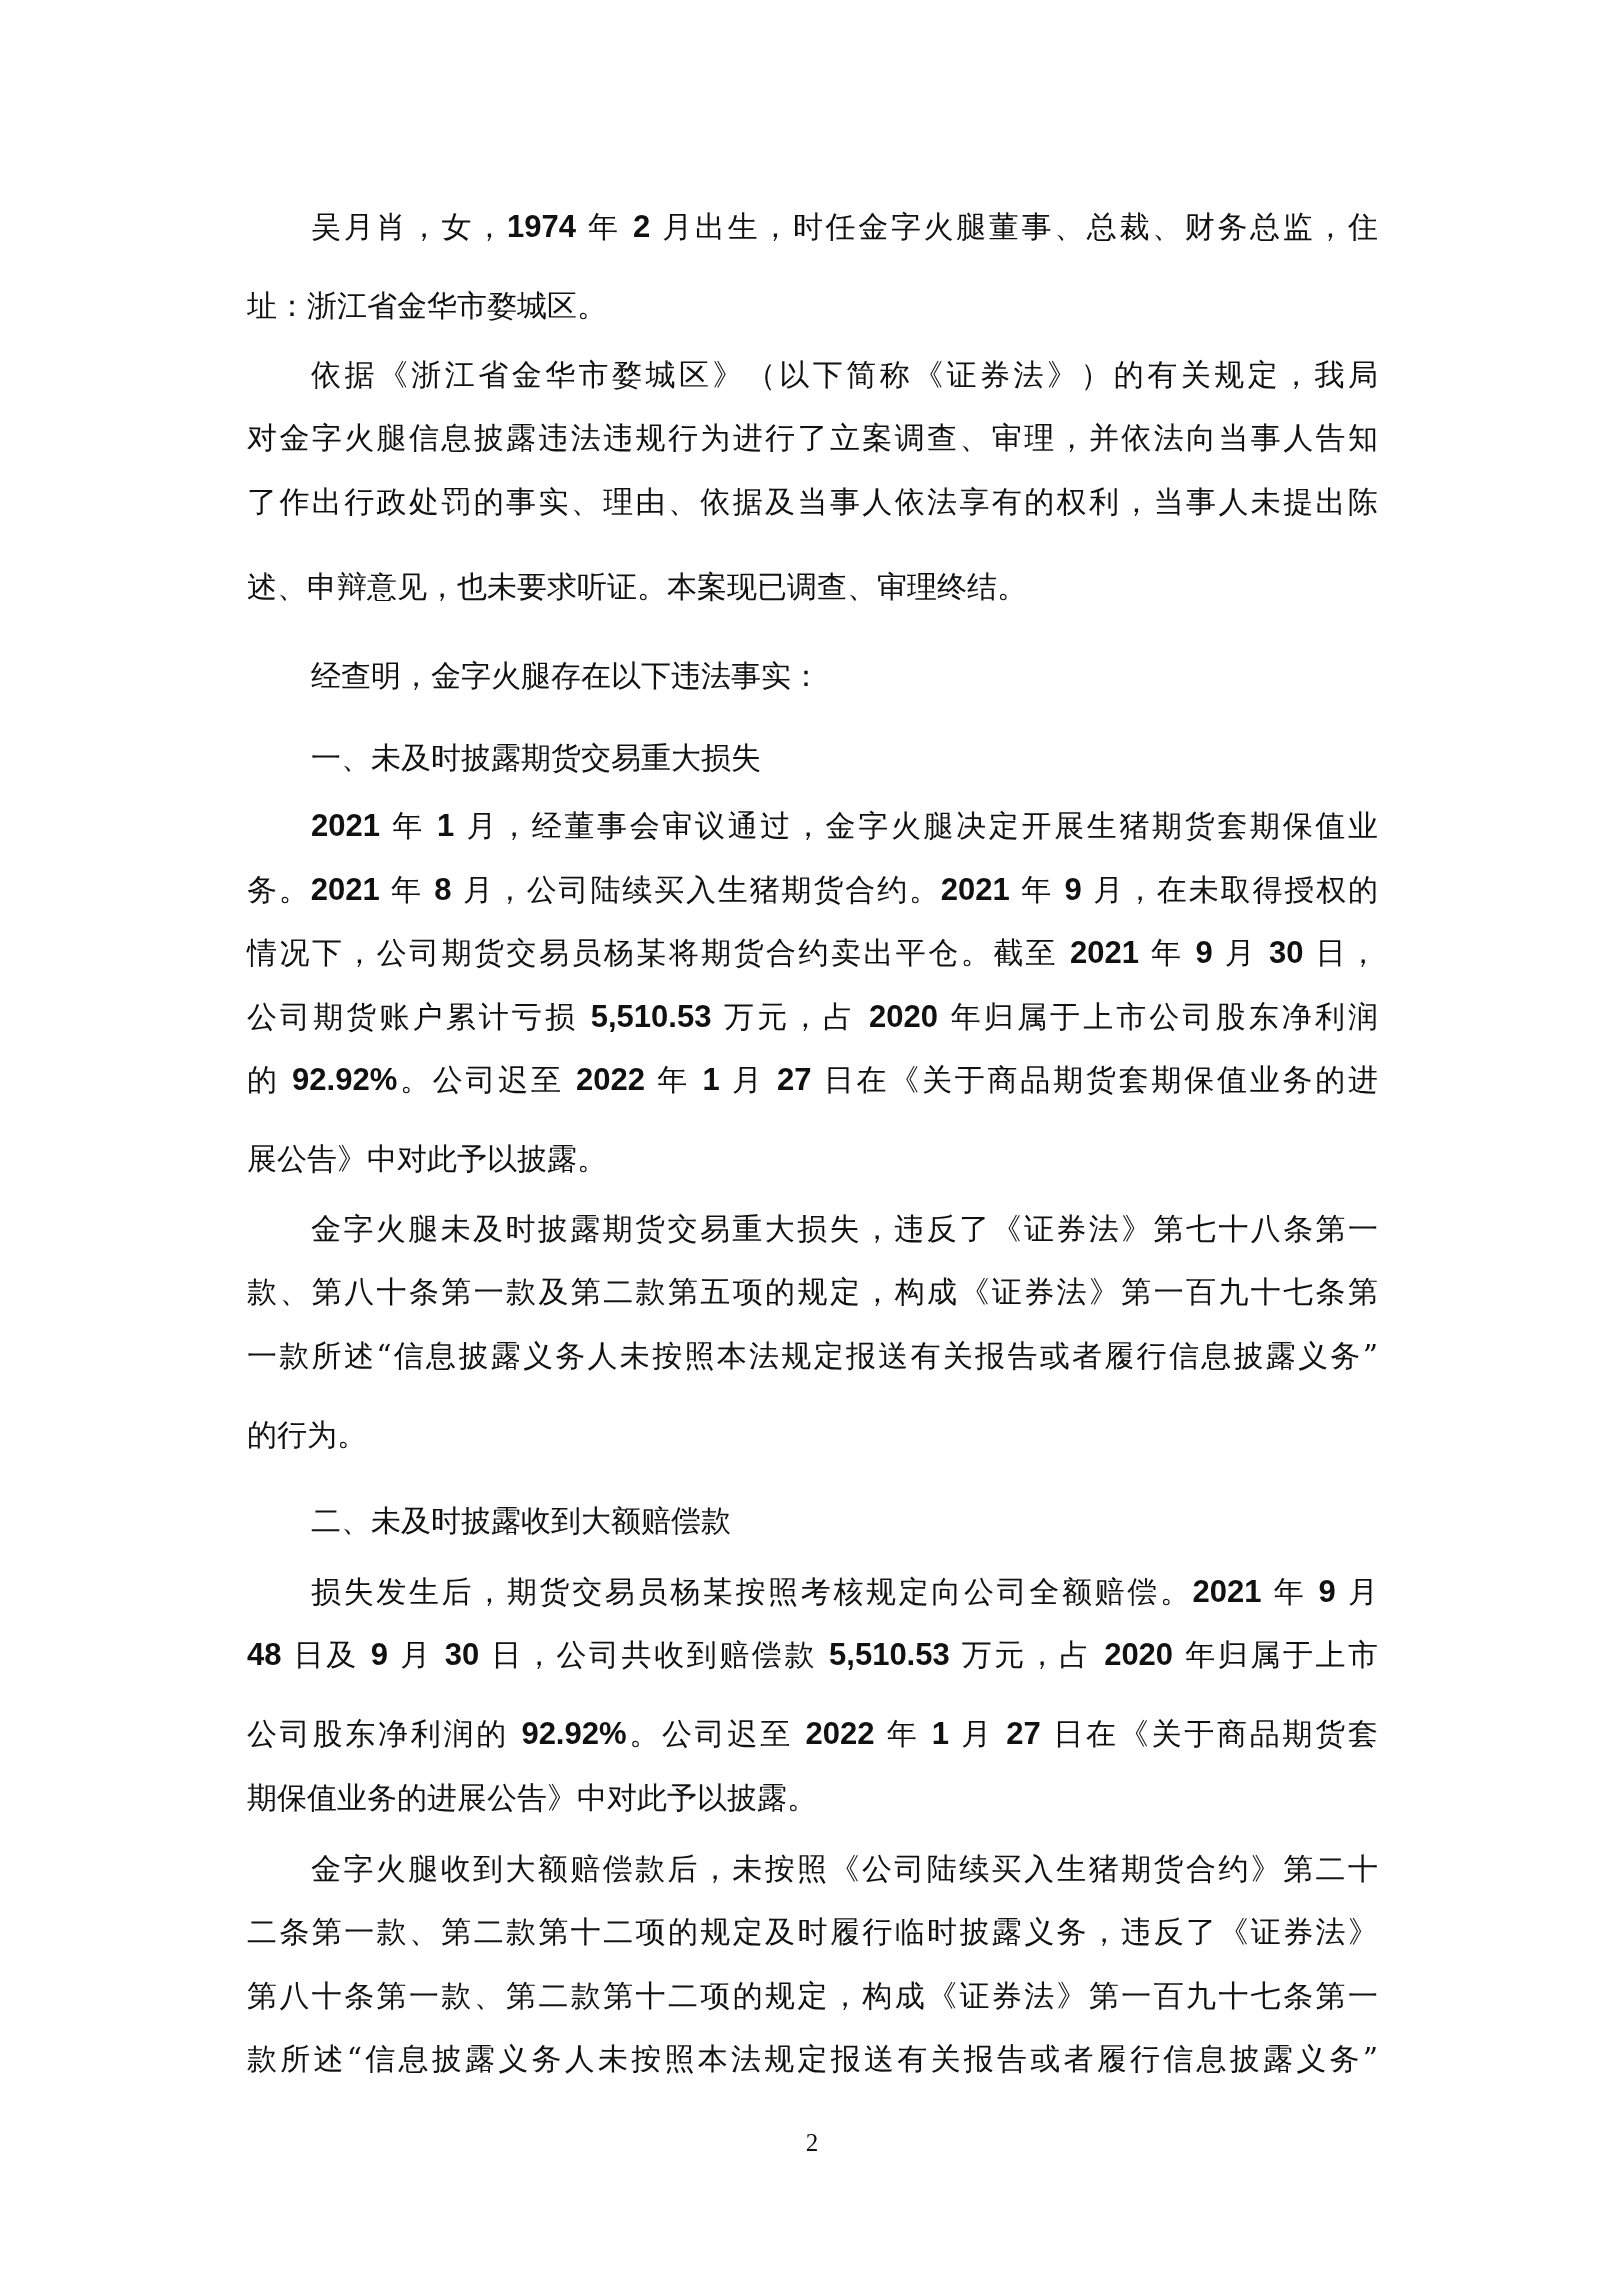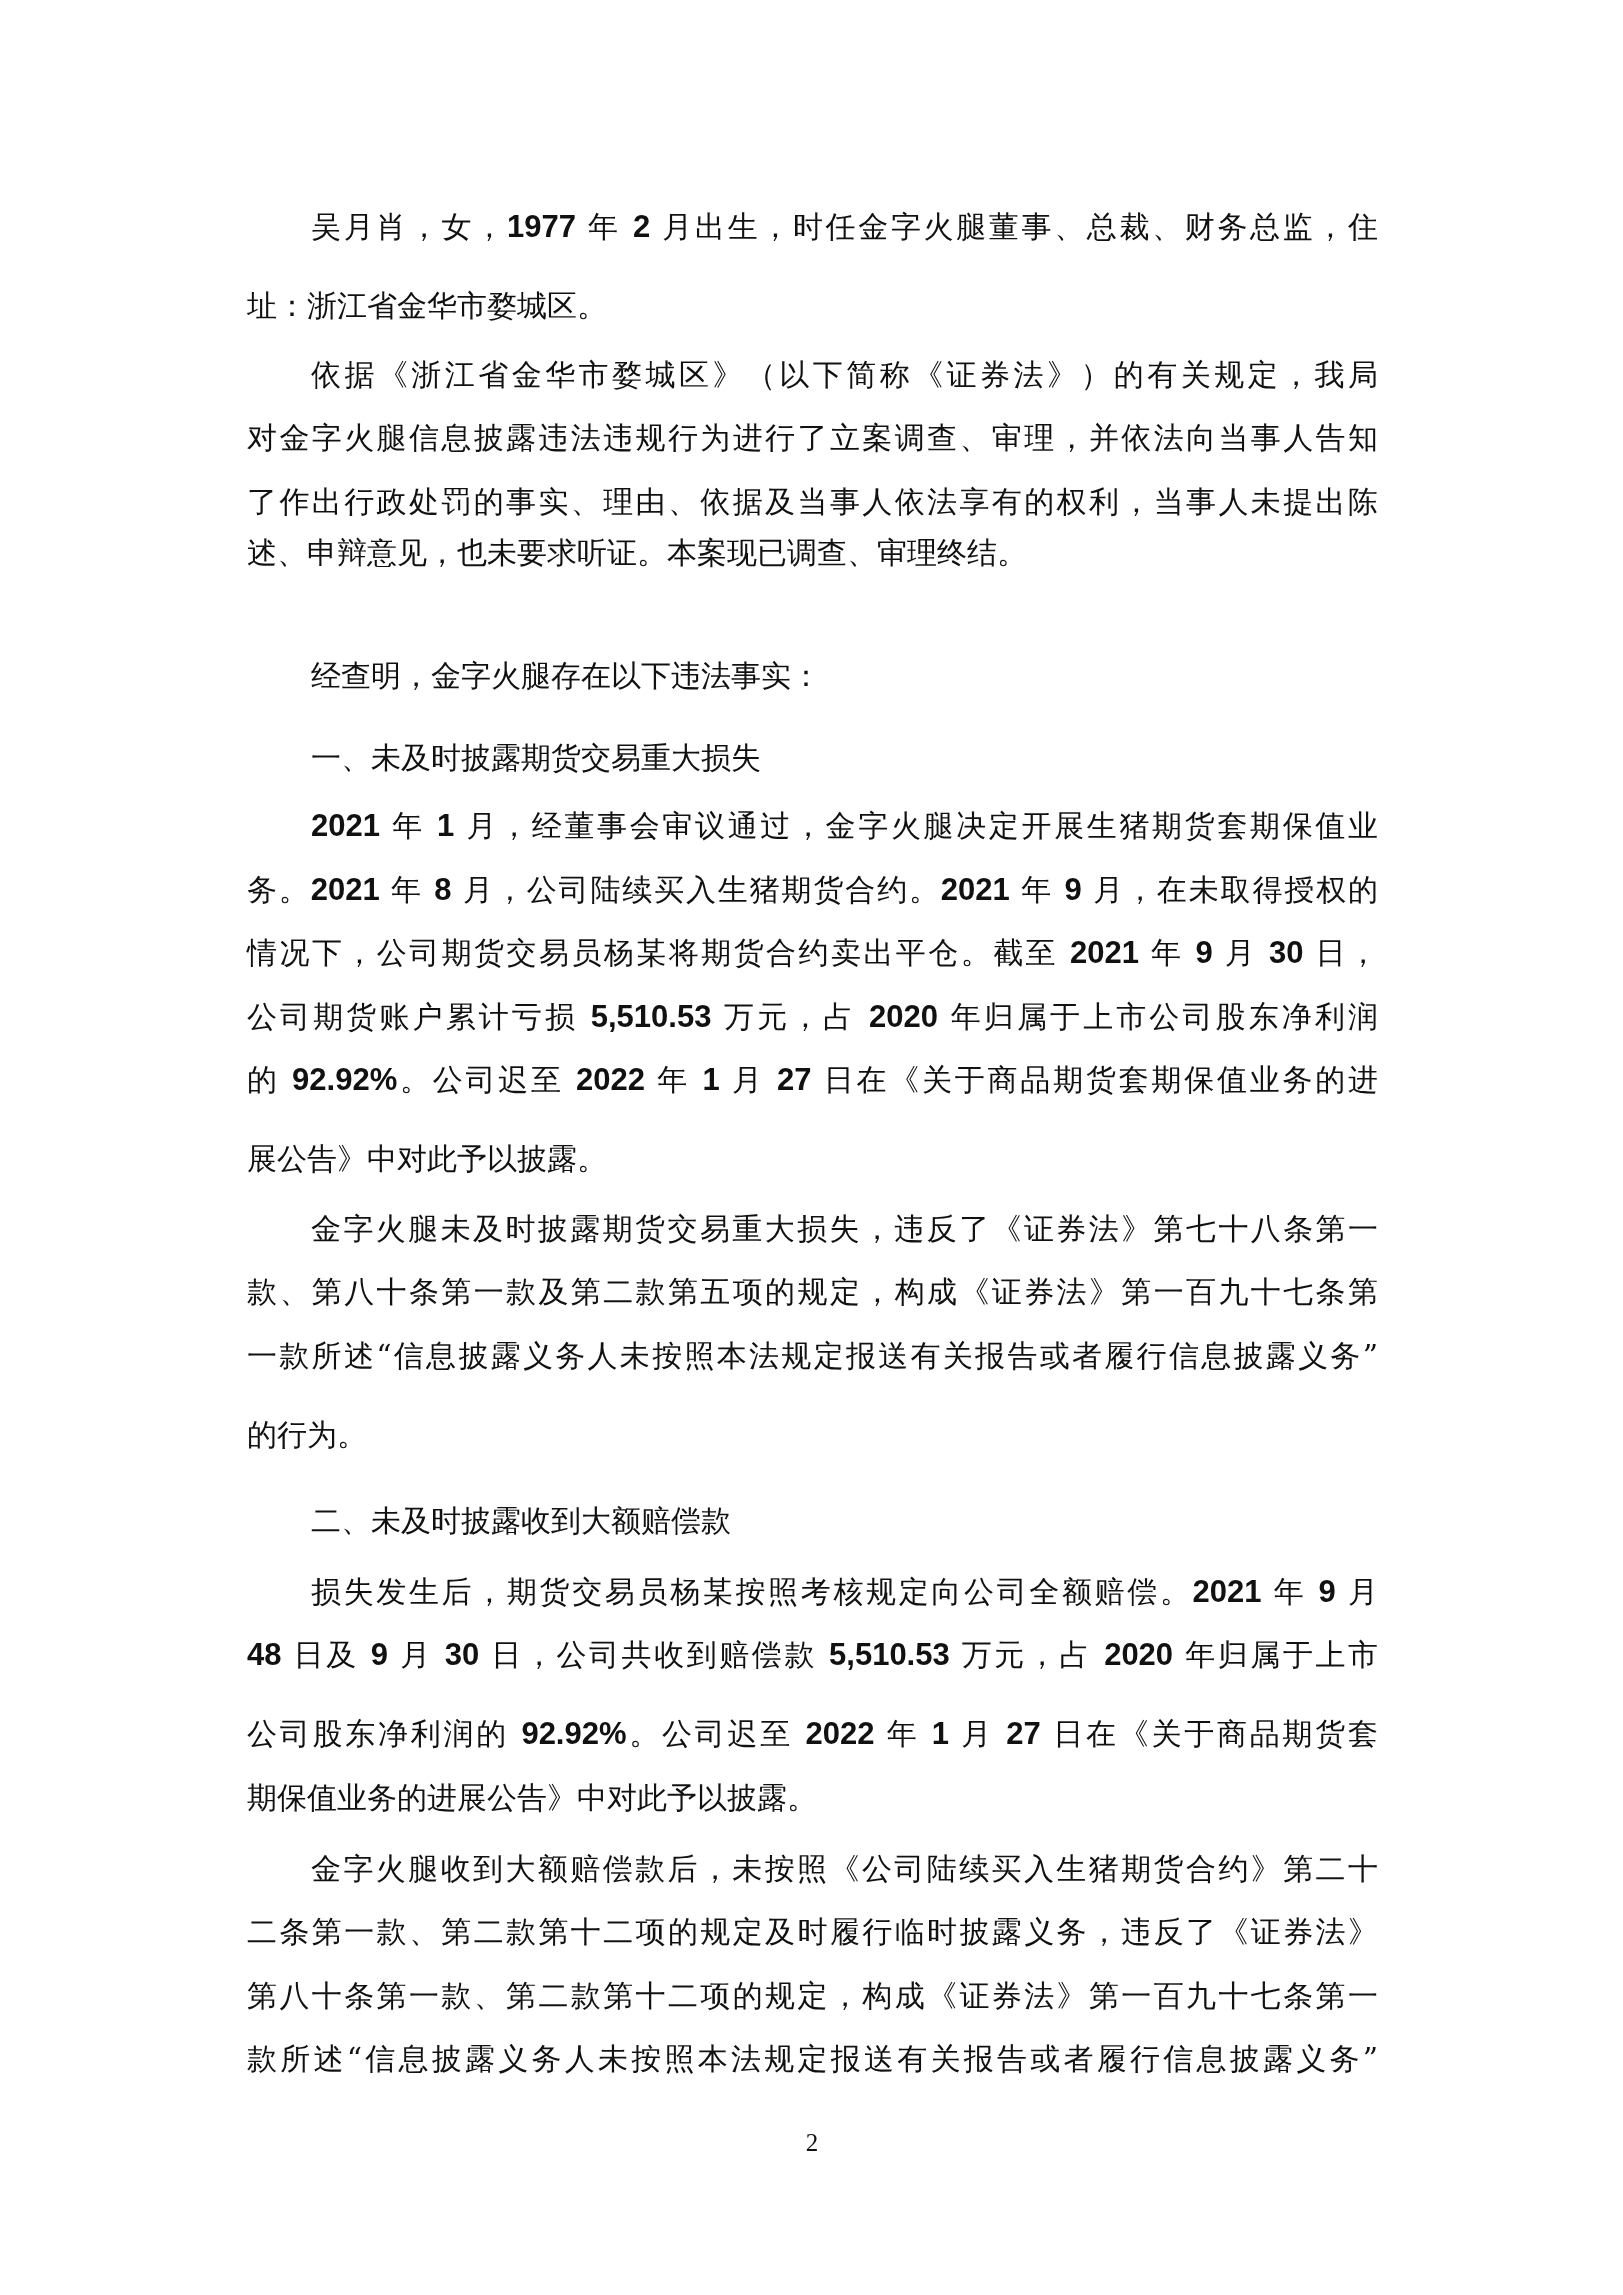--- a/index.html
+++ b/index.html
@@ -25,26 +25,26 @@
     position: absolute; left: 800px; top: 2129px; width: 24px; height: 37px;
     text-align: center;
     font-family: "Liberation Serif", serif; font-size: 25px; color: #111;
   }
 </style>
 </head>
 <body>
 
 <div class="page">
   <div id="body-text">
-      <div class="line indent" style="top: 203px;"><span>吴月肖，女，</span><span class="num">1977</span><span> 年 </span><span class="num">2</span><span> 月出生，时任金字火腿董事、总裁、财务总监，住</span></div>
+      <div class="line indent" style="top: 203px;"><span>吴月肖，女，</span><span class="num">1974</span><span> 年 </span><span class="num">2</span><span> 月出生，时任金字火腿董事、总裁、财务总监，住</span></div>
       <div class="line last" style="top: 266px;"><span>址：浙江省金华市婺城区。</span></div>
       <div class="line indent" style="top: 351px;"><span>依据《浙江省金华市婺城区》（以下简称《证券法》）的有关规定，我局</span></div>
       <div class="line" style="top: 414px;"><span>对金字火腿信息披露违法违规行为进行了立案调查、审理，并依法向当事人告知</span></div>
       <div class="line" style="top: 478px;"><span>了作出行政处罚的事实、理由、依据及当事人依法享有的权利，当事人未提出陈</span></div>
-      <div class="line last" style="top: 513px;"><span>述、申辩意见，也未要求听证。本案现已调查、审理终结。</span></div>
+      <div class="line last" style="top: 547px;"><span>述、申辩意见，也未要求听证。本案现已调查、审理终结。</span></div>
       <div class="line indent last" style="top: 636px;"><span>经查明，金字火腿存在以下违法事实：</span></div>
       <div class="line indent last" style="top: 718px;"><span>一、未及时披露期货交易重大损失</span></div>
       <div class="line indent" style="top: 802px;"><span class="num">2021</span><span> 年 </span><span class="num">1</span><span> 月，经董事会审议通过，金字火腿决定开展生猪期货套期保值业</span></div>
       <div class="line" style="top: 866px;"><span>务。</span><span class="num">2021</span><span> 年 </span><span class="num">8</span><span> 月，公司陆续买入生猪期货合约。</span><span class="num">2021</span><span> 年 </span><span class="num">9</span><span> 月，在未取得授权的</span></div>
       <div class="line" style="top: 929px;"><span>情况下，公司期货交易员杨某将期货合约卖出平仓。截至 </span><span class="num">2021</span><span> 年 </span><span class="num">9</span><span> 月 </span><span class="num">30</span><span> 日，</span></div>
       <div class="line" style="top: 993px;"><span>公司期货账户累计亏损 </span><span class="num">5,510.53</span><span> 万元，占 </span><span class="num">2020</span><span> 年归属于上市公司股东净利润</span></div>
       <div class="line" style="top: 1056px;"><span>的 </span><span class="num">92.92%</span><span>。公司迟至 </span><span class="num">2022</span><span> 年 </span><span class="num">1</span><span> 月 </span><span class="num">27</span><span> 日在《关于商品期货套期保值业务的进</span></div>
       <div class="line last" style="top: 1119px;"><span>展公告》中对此予以披露。</span></div>
       <div class="line indent" style="top: 1205px;"><span>金字火腿未及时披露期货交易重大损失，违反了《证券法》第七十八条第一</span></div>
       <div class="line" style="top: 1268px;"><span>款、第八十条第一款及第二款第五项的规定，构成《证券法》第一百九十七条第</span></div>

